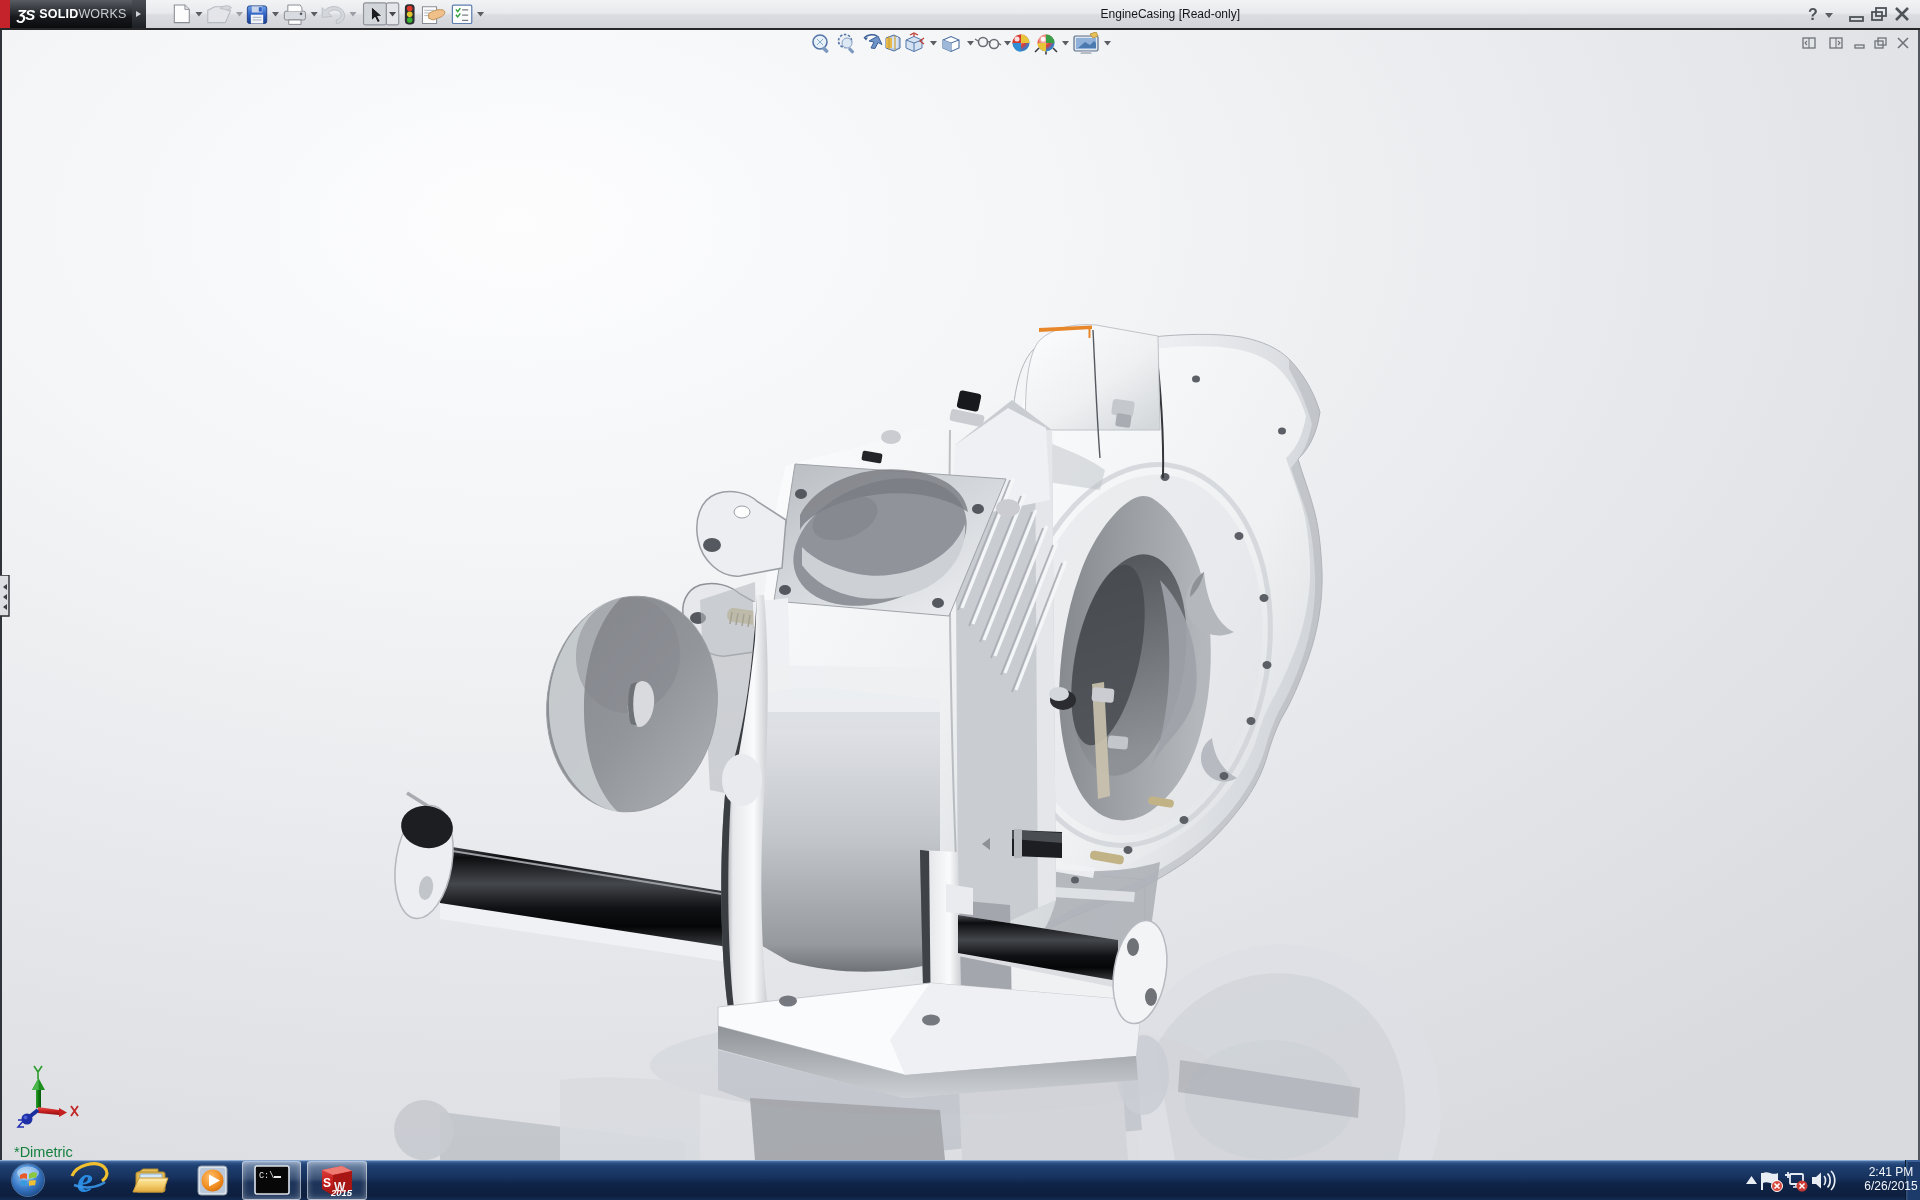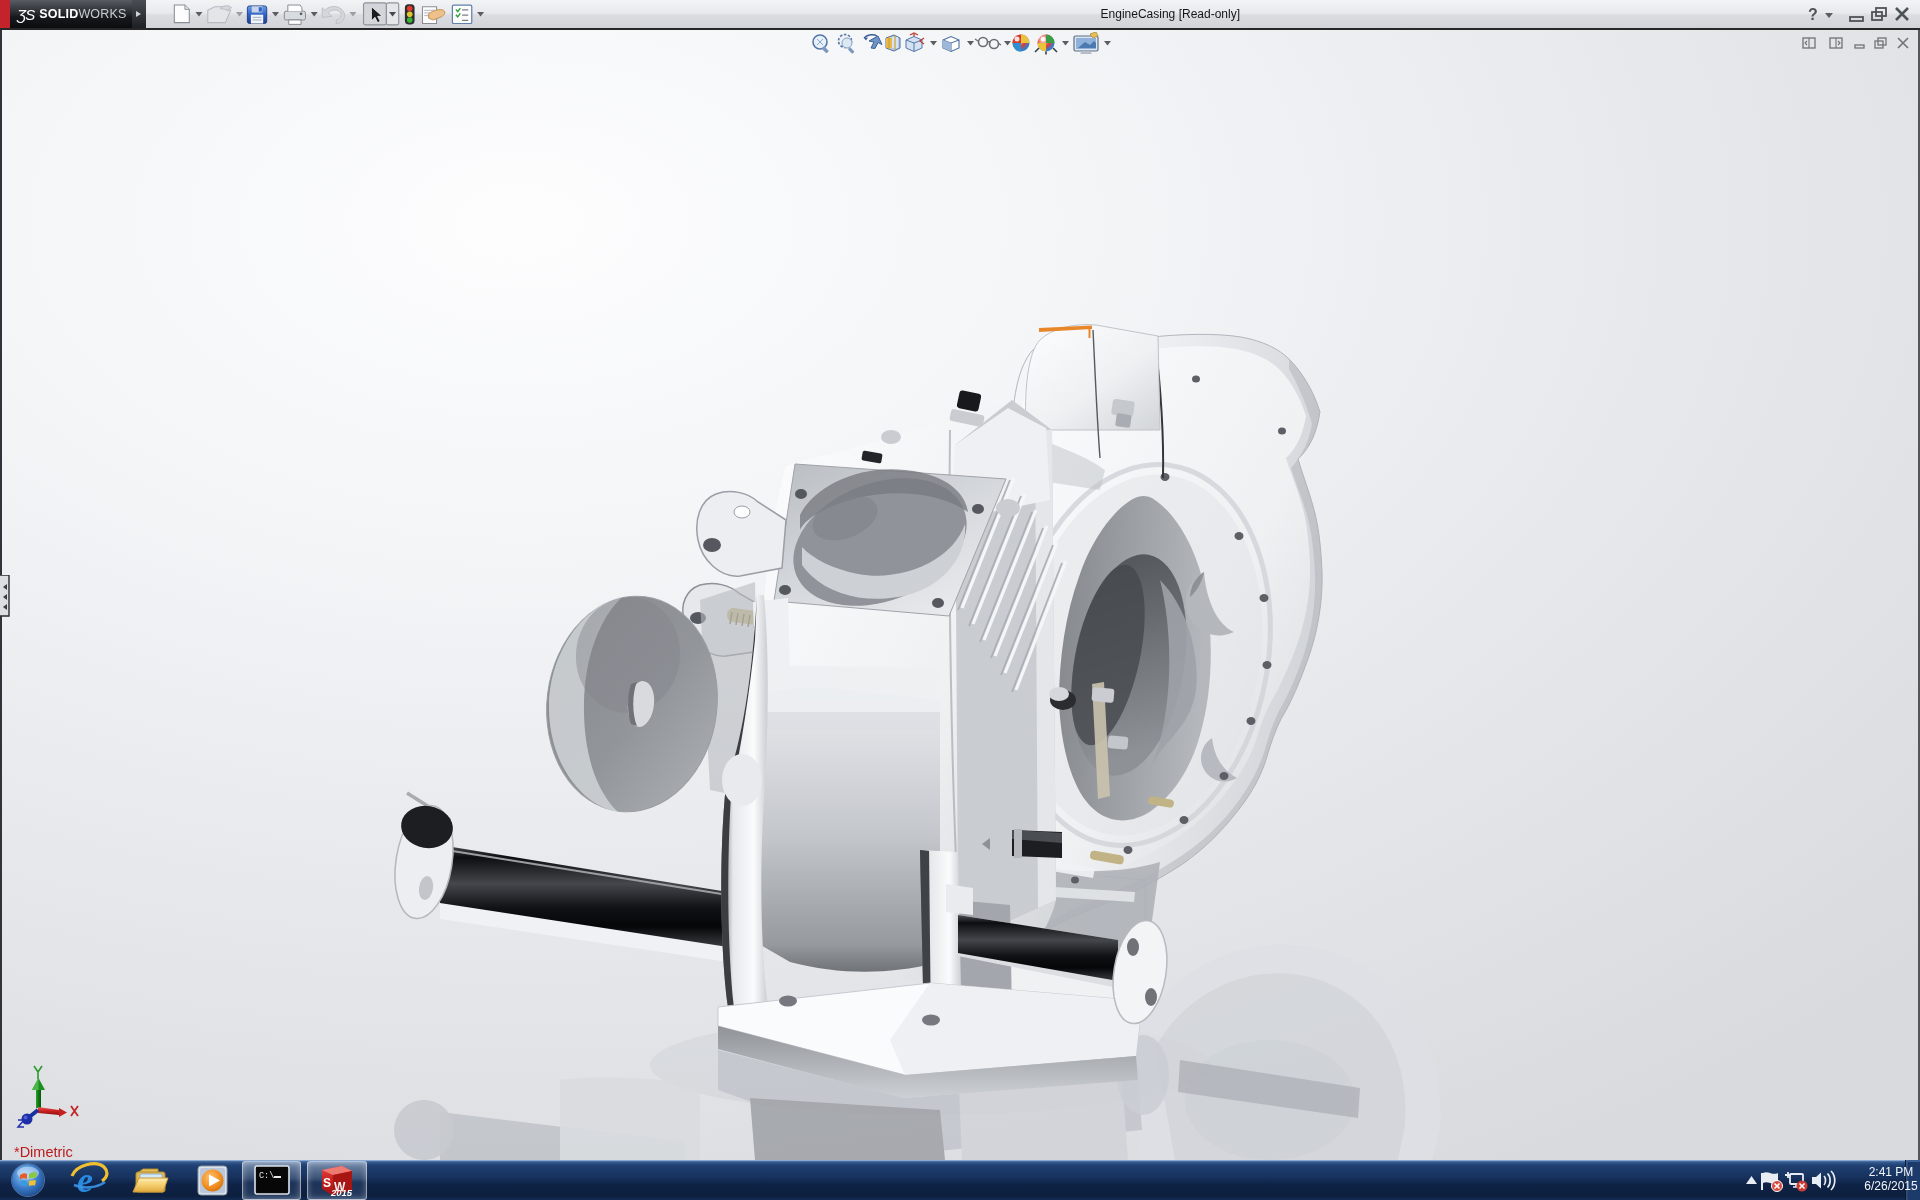--- a/index.html
+++ b/index.html
@@ -4,37 +4,37 @@
 <style>
   html,body{margin:0;padding:0;}
   body{width:1920px;height:1200px;overflow:hidden;font-family:"Liberation Sans",sans-serif;background:#e5e7ea;position:relative;}
   #titlebar{position:absolute;left:0;top:0;width:1920px;height:28px;
     background:linear-gradient(180deg,#f2f3f5 0%,#e8eaed 45%,#dadce0 55%,#d2d4d9 100%);
     border-bottom:2px solid #272727;box-sizing:content-box;}
   #redstrip{position:absolute;left:0;top:0;width:10px;height:28px;background:#c4232b;}
   #logo{position:absolute;left:10px;top:0;width:122px;height:28px;
     background:linear-gradient(180deg,#585d63 0%,#2e3237 40%,#17191d 60%,#0b0c0e 100%);
     color:#fff;display:flex;align-items:center;}
-  #logo .ds{font-style:italic;font-weight:normal;font-size:15px;margin-left:7px;letter-spacing:-1px;}
+  #logo .ds{font-style:italic;font-weight:bold;font-size:15px;margin-left:7px;letter-spacing:-1px;}
   #logo .sw{font-size:12.5px;font-weight:bold;letter-spacing:0.2px;margin-left:5px;}
   #logo .sw span{font-weight:normal;color:#c9cdd2;}
   #expbtn{position:absolute;left:132px;top:0;width:14px;height:28px;
     background:linear-gradient(180deg,#4a4e54,#1c1f23);}
   #expbtn:after{content:"";position:absolute;left:4px;top:11px;border-left:5px solid #cfd3d8;border-top:3.5px solid transparent;border-bottom:3.5px solid transparent;}
   #titletext{position:absolute;left:1040px;top:7px;width:200px;text-align:right;font-size:12px;color:#15161a;}
   .wicon{position:absolute;top:0;}
   #viewport{position:absolute;left:0;top:30px;width:1920px;height:1130px;}
   #taskbar{position:absolute;left:0;top:1160px;width:1920px;height:40px;
     background:linear-gradient(180deg,#6389b8 0%,#2f5489 7%,#224375 13%,#1e3f70 16%,#16315c 45%,#0f2347 60%,#0d1f3e 90%,#132c54 100%);}
   #taskbar:before{content:"";position:absolute;left:0;top:0;width:100%;height:1px;background:#89a9d2;}
   .glassbox{position:absolute;top:1161px;height:37px;border-radius:3px;
     border:1px solid rgba(255,255,255,0.55);
     background:linear-gradient(180deg,rgba(255,255,255,0.38),rgba(255,255,255,0.16) 45%,rgba(160,190,230,0.10) 55%,rgba(120,160,215,0.22));
     box-shadow:inset 0 0 6px rgba(255,255,255,0.35);}
-  #dimetric{position:absolute;left:14px;top:1144px;font-size:14.5px;color:#b91c1c;text-align:center;}
+  #dimetric{position:absolute;left:14px;top:1144px;font-size:14.5px;color:#15803d;text-align:center;}
   #traytime{position:absolute;left:1836px;top:1165px;width:70px;text-align:center;color:#f2f6fb;font-size:12px;line-height:14px;margin-left:20px;}
 </style>
 </head>
 <body>
 
 <div id="viewport">
 <svg width="1920" height="1130" viewBox="0 30 1920 1130">
   <defs>
     <radialGradient id="bg" cx="0.27" cy="0.17" r="0.98">
       <stop offset="0" stop-color="#fdfdfe"></stop>

